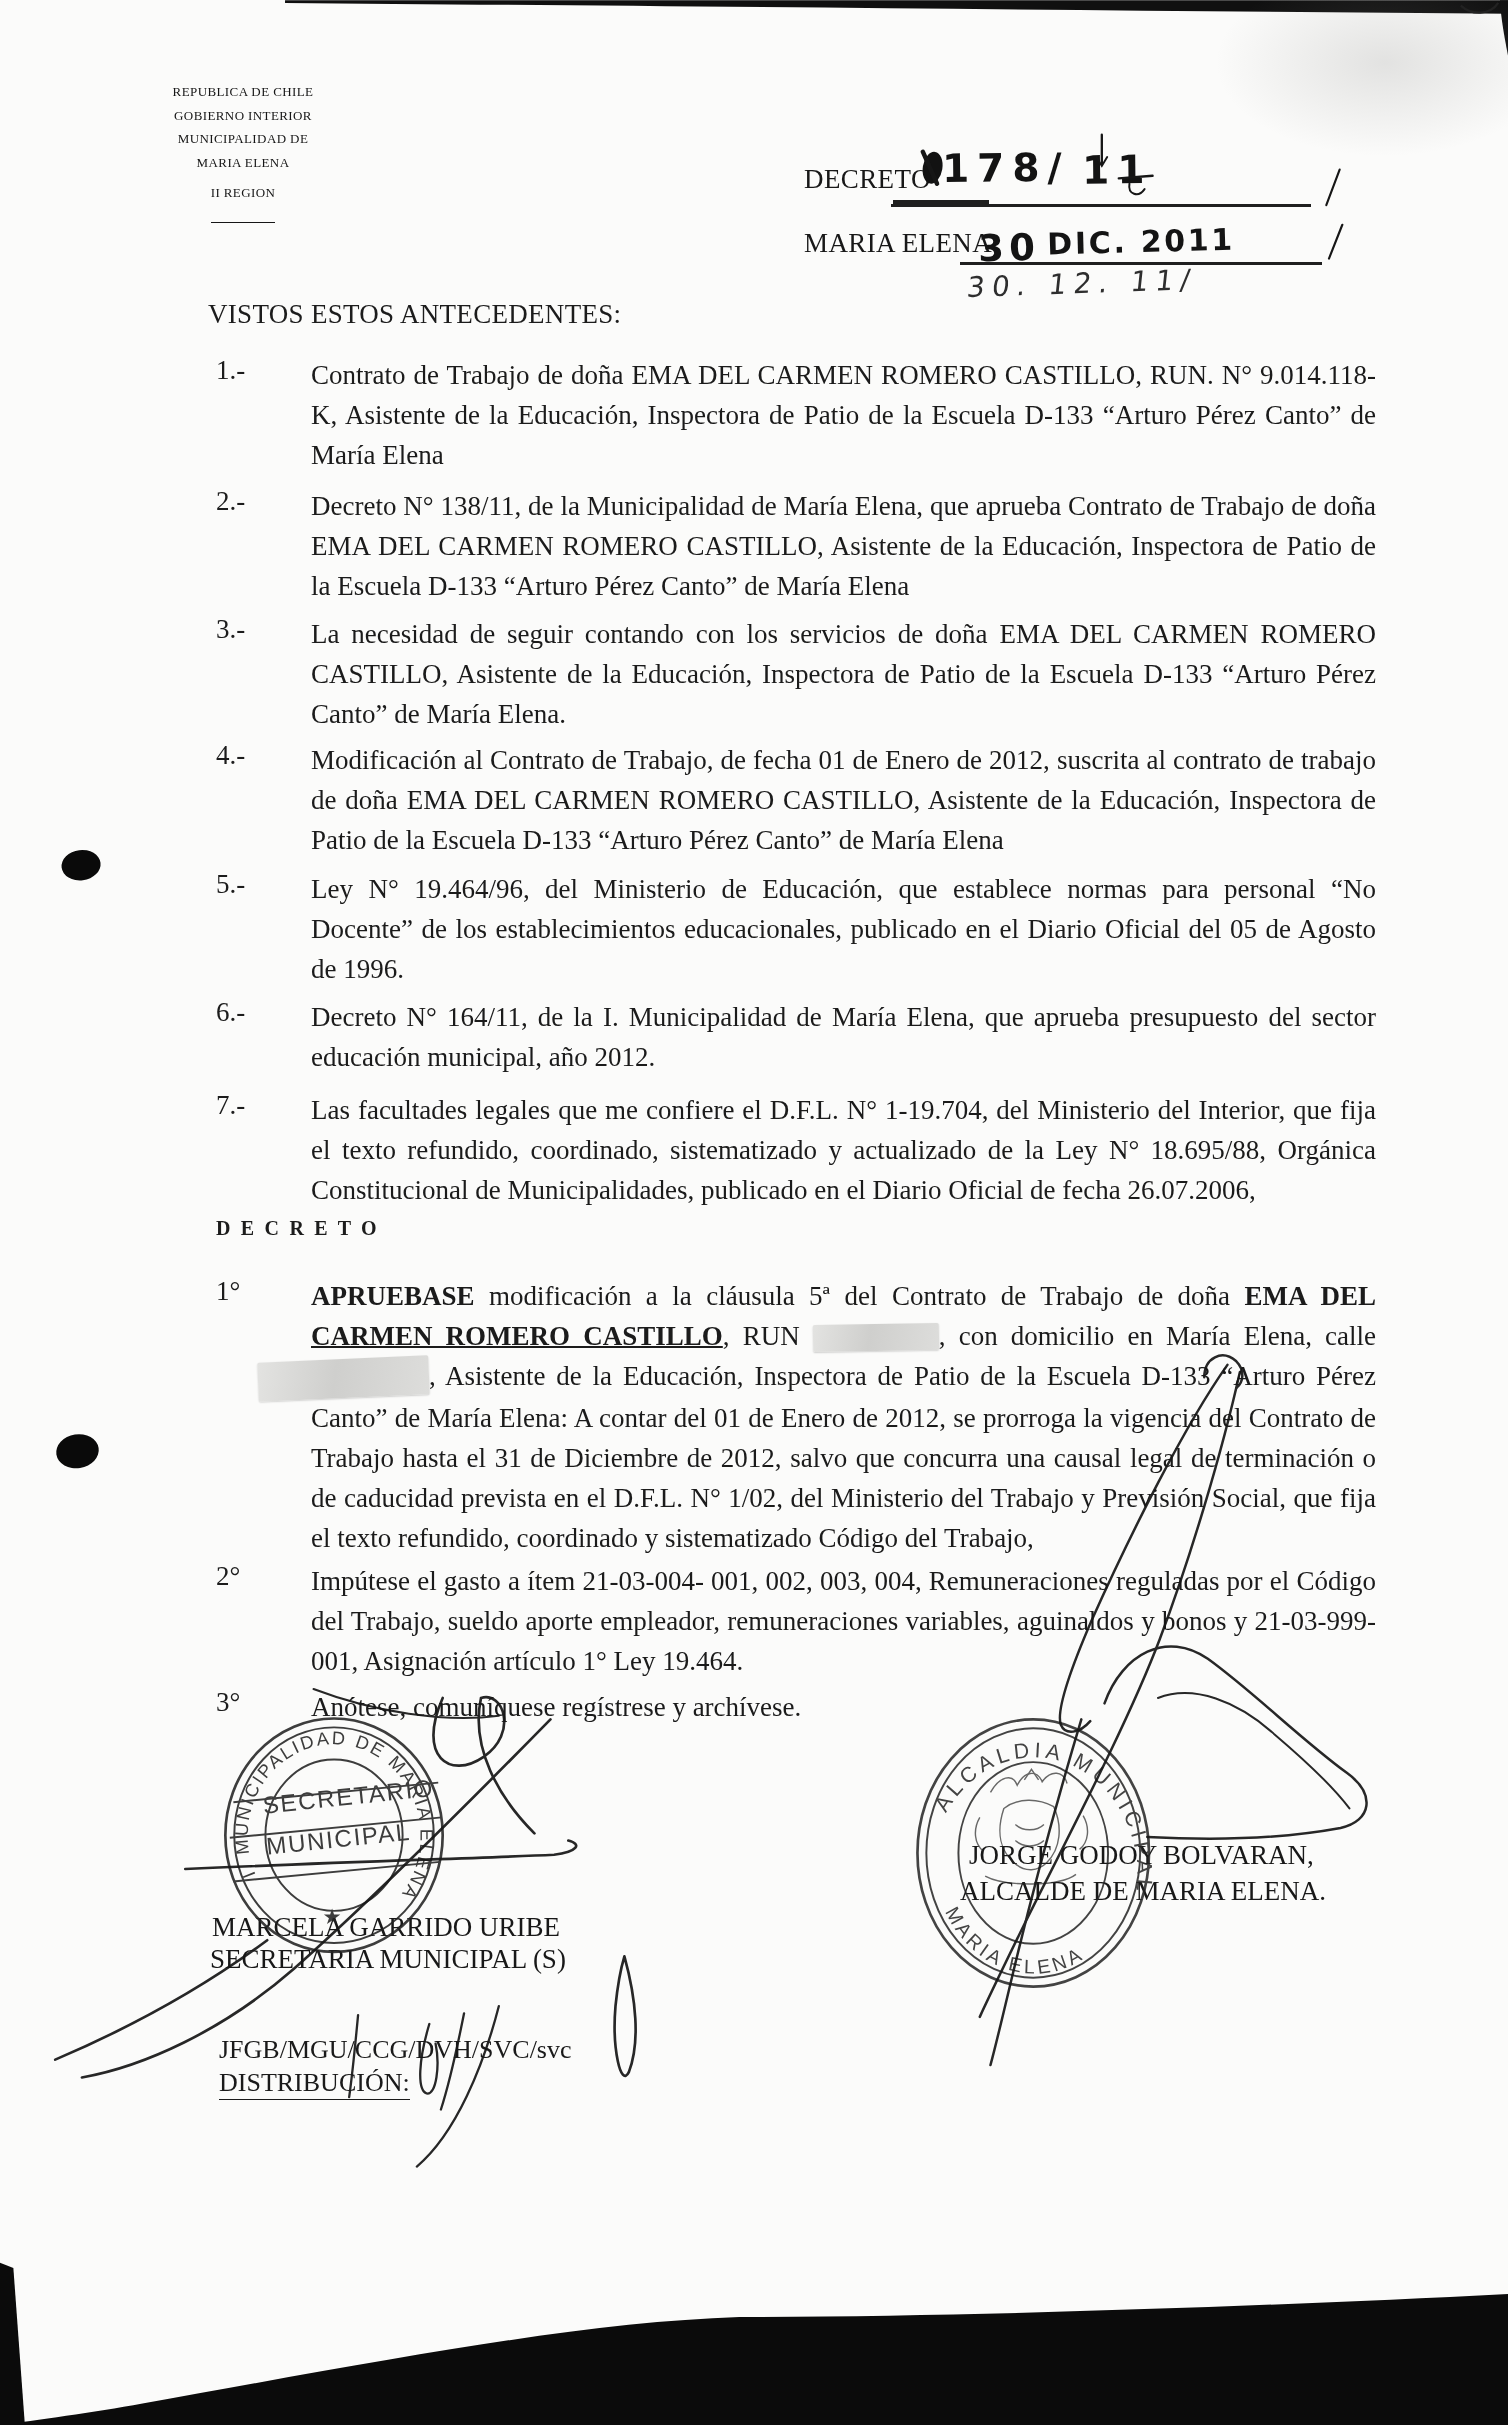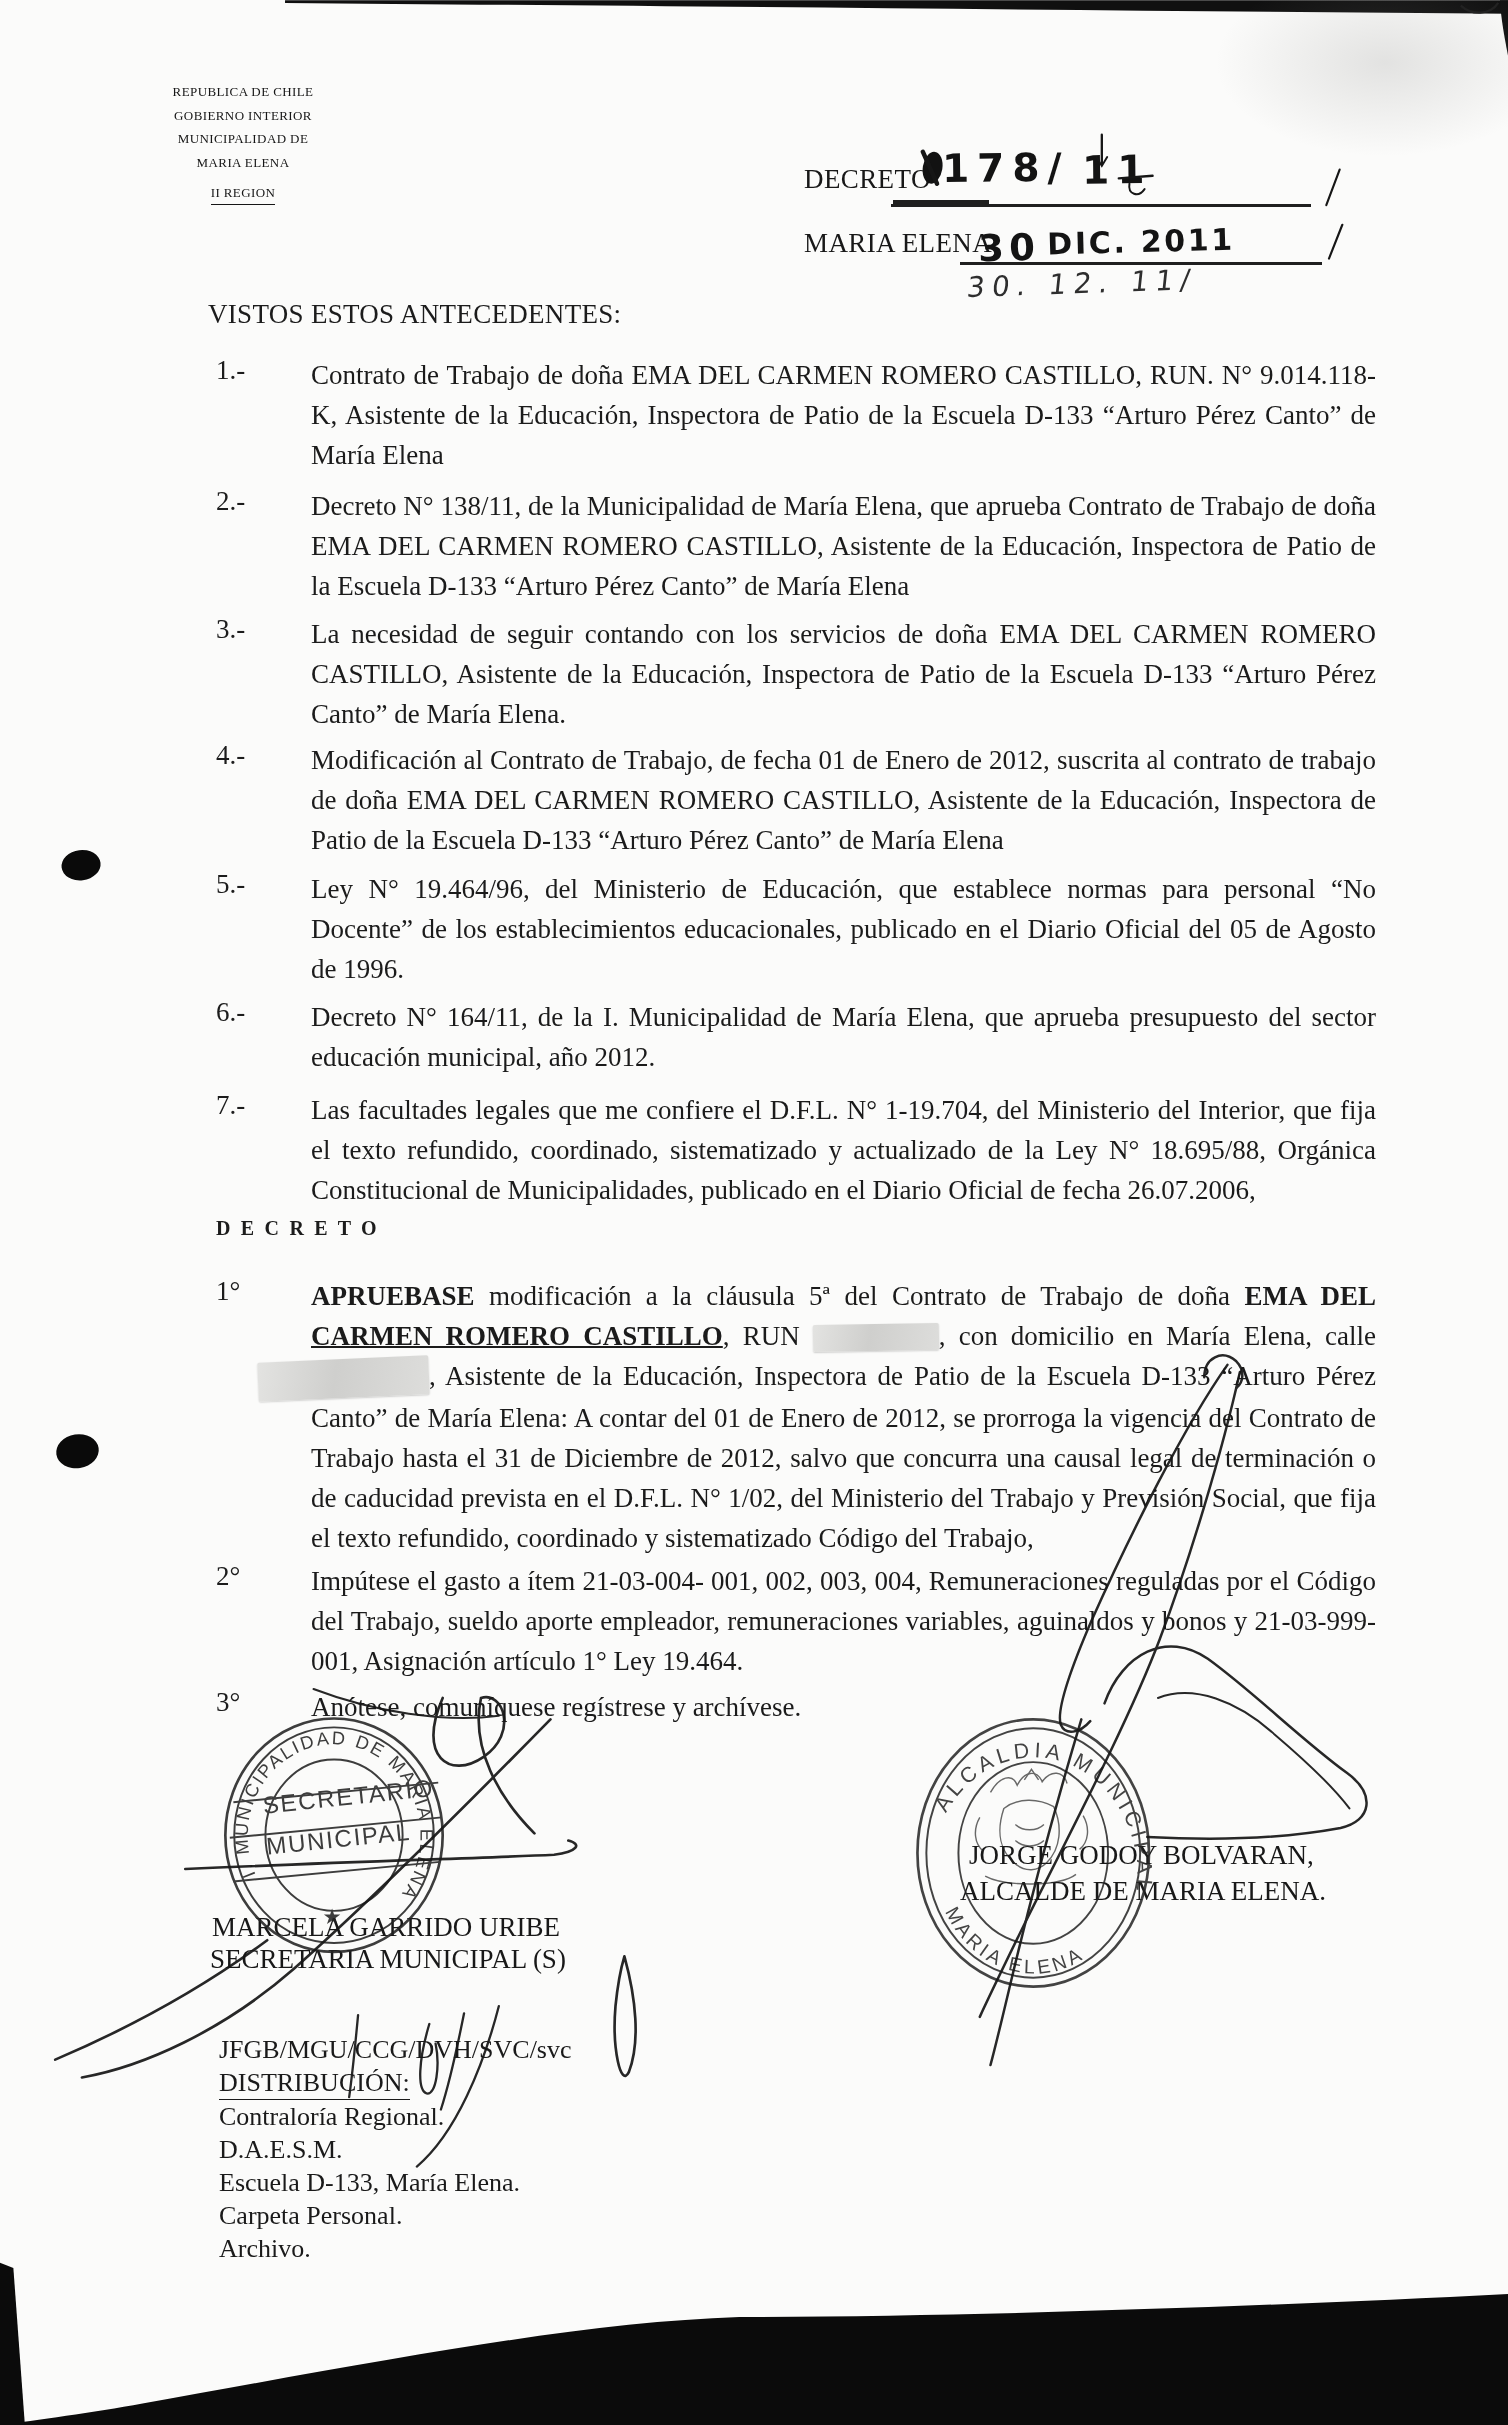--- a/index.html
+++ b/index.html
@@ -4,21 +4,21 @@
 <style>
   html,body{margin:0;padding:0;}
   body{
     width:1508px;height:2426px;position:relative;overflow:hidden;
     background:#fbfbfa;font-family:"Liberation Serif",serif;color:#1c1c1c;
   }
   .abs{position:absolute;}
   
   #letterhead{left:105px;top:80px;width:276px;text-align:center;
     font-size:13px;line-height:23.6px;letter-spacing:0.4px;color:#161616;}
-  #letterhead .region{display:inline-block;margin-top:6.2px;border-bottom:1.8px solid #161616;padding-bottom:0;}
+  #letterhead .region{display:inline-block;margin-top:6.2px;border-bottom:1.8px solid #161616;padding-bottom:18px;}
   
   .fieldlabel{font-size:27px;letter-spacing:0.4px;color:#181818;}
   #decreto-label{left:804px;top:164px;}
   #city-label{left:804px;top:228px;}
   .rule{background:#1f1f1f;}
   #rule-decreto-a{left:893px;top:200px;width:96px;height:5.3px;}
   #rule-decreto-b{left:891px;top:204px;width:420px;height:2.7px;}
   #rule-date{left:960px;top:262px;width:362px;height:2.7px;}
   #decreto-number{left:942px;top:145px;font-family:"DejaVu Sans",sans-serif;
     font-weight:700;font-size:39px;letter-spacing:8px;color:#131313;transform:rotate(-.6deg);}
@@ -131,27 +131,20 @@
   </div>
 
 <div class="abs txtlayer signer" id="signer-left-name">MARCELA GARRIDO URIBE</div>
 <div class="abs txtlayer signer" id="signer-left-title">SECRETARIA MUNICIPAL (S)</div>
 <div class="abs txtlayer signer" id="signer-right-name">JORGE GODOY BOLVARAN,</div>
 <div class="abs txtlayer signer" id="signer-right-title">ALCALDE DE MARIA ELENA.</div>
 
 <div class="abs txtlayer" id="distribution">
   <div>JFGB/MGU/CCG/DVH/SVC/svc</div>
   <div><span class="head">DISTRIBUCIÓN:</span></div>
-  <div id="dist-items">
-      <div>Contraloría Regional.</div>
-      <div>D.A.E.S.M.</div>
-      <div>Escuela  D-133,  María Elena.</div>
-      <div>Carpeta Personal.</div>
-      <div>Archivo.</div>
-    </div>
 </div>
 
 <svg id="ink" class="abs" width="1508" height="2426" viewBox="0 0 1693 2723">
   <defs>
     <radialGradient id="cornerwash" cx="50%" cy="50%" r="50%">
       <stop offset="0%" stop-color="#8a8a88" stop-opacity="0.22"></stop>
       <stop offset="100%" stop-color="#8a8a88" stop-opacity="0"></stop>
     </radialGradient>
     <path id="lring" d="M 375 2164 a 97 103 0 1 1 0.2 0" fill="none"></path>
     <path id="rtoparc" d="M 1046 2122 A 116 132 0 1 1 1276 2122" fill="none"></path>

